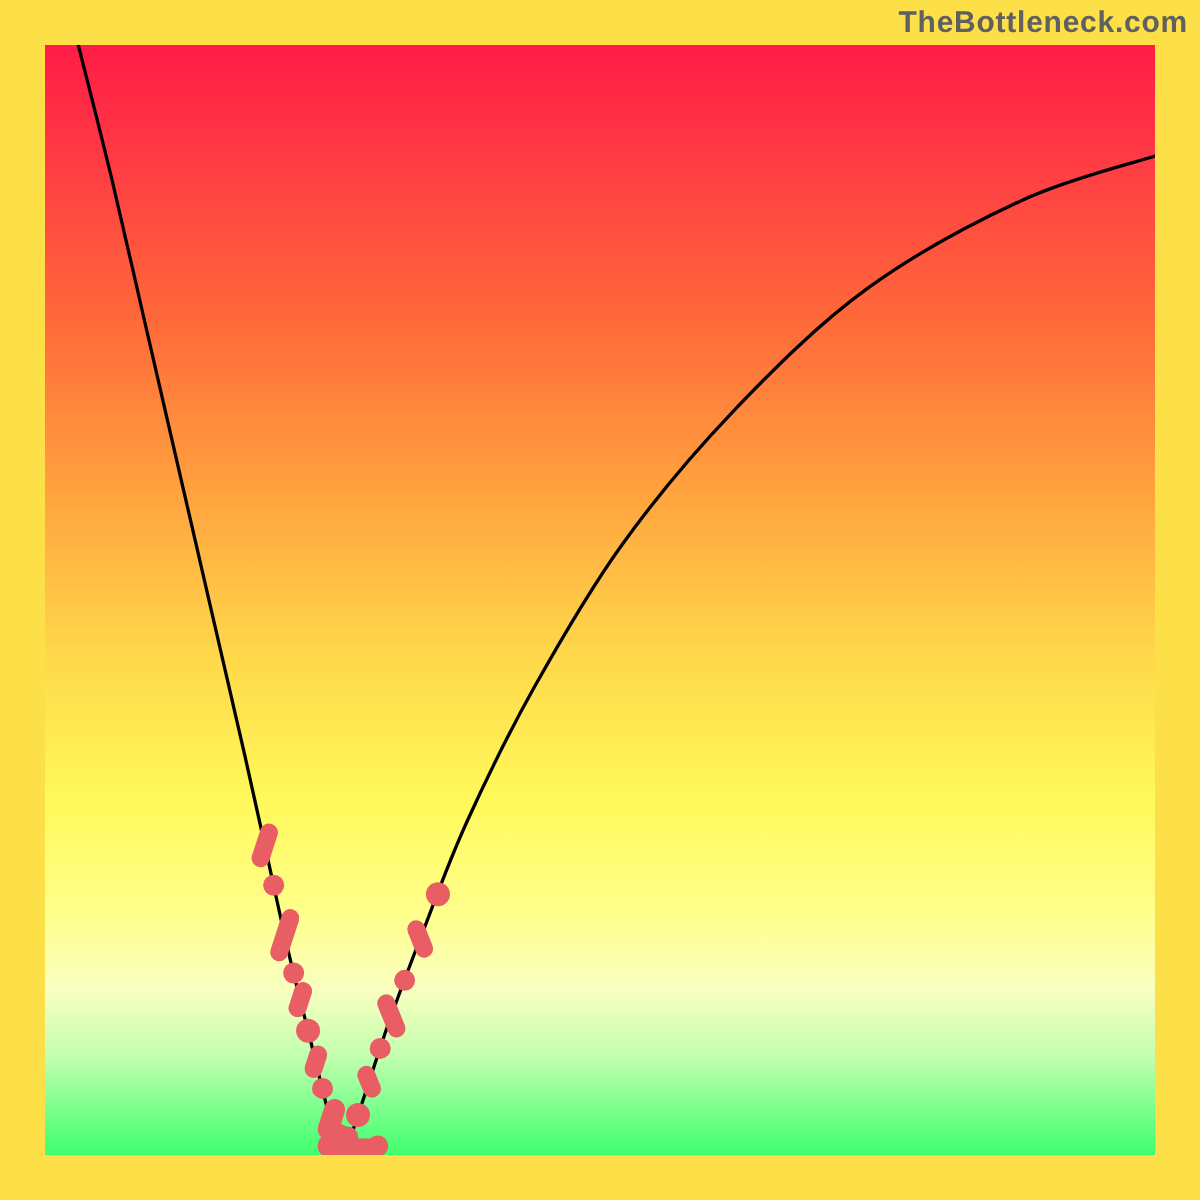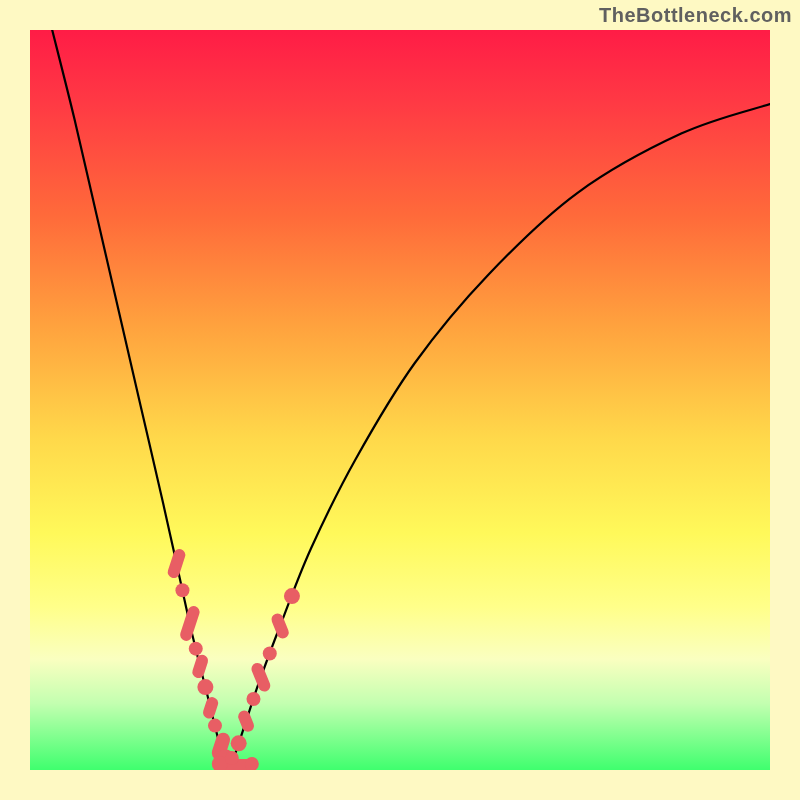--- a/index.html
+++ b/index.html
@@ -1,21 +1,21 @@
 <!DOCTYPE html>
 <html><head>
   <meta charset="utf-8">
   <style>
     * { margin: 0; padding: 0; box-sizing: border-box; }
     html, body { width: 800px; height: 800px; overflow: hidden; background: #000; }
     .frame {
       position: relative;
       width: 800px;
       height: 800px;
-      background: #fef9c3;
+      background: #fde047;
     }
     .plot-area {
       position: absolute;
       left: 30px;
       top: 30px;
       width: 740px;
       height: 740px;
       background: linear-gradient(to bottom,
         #ff1c46 0%,
         #ff3a44 10%,

